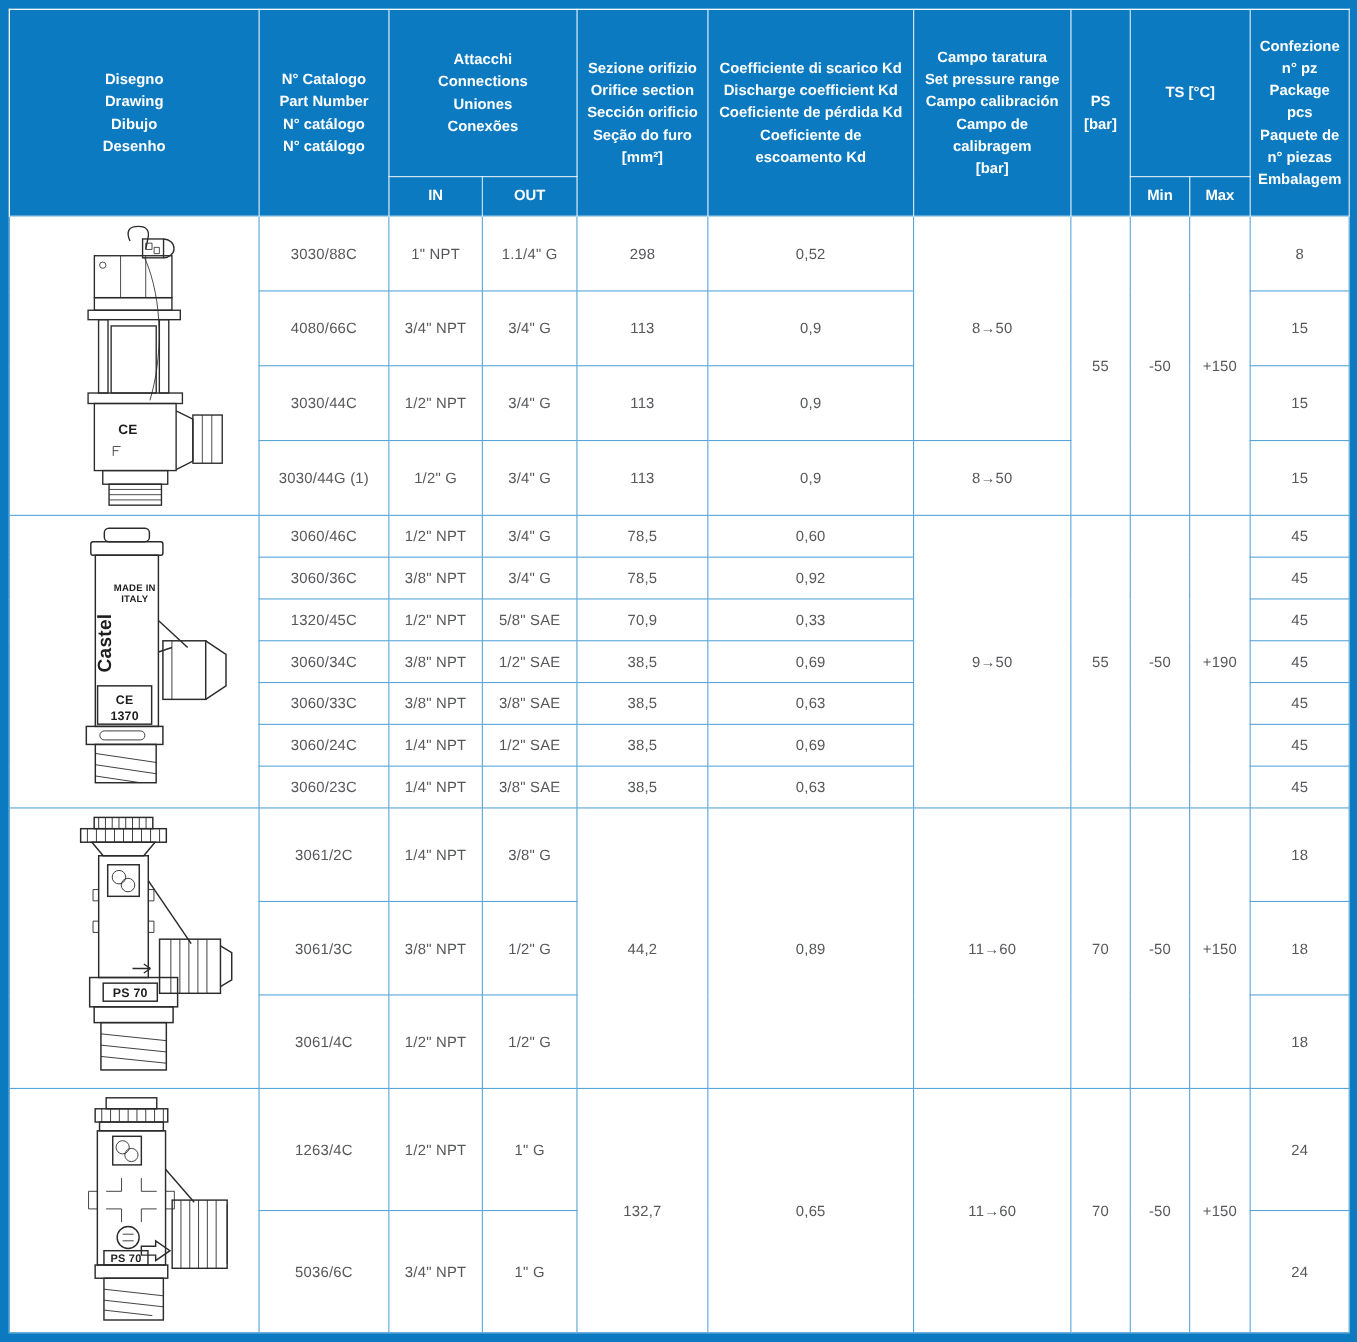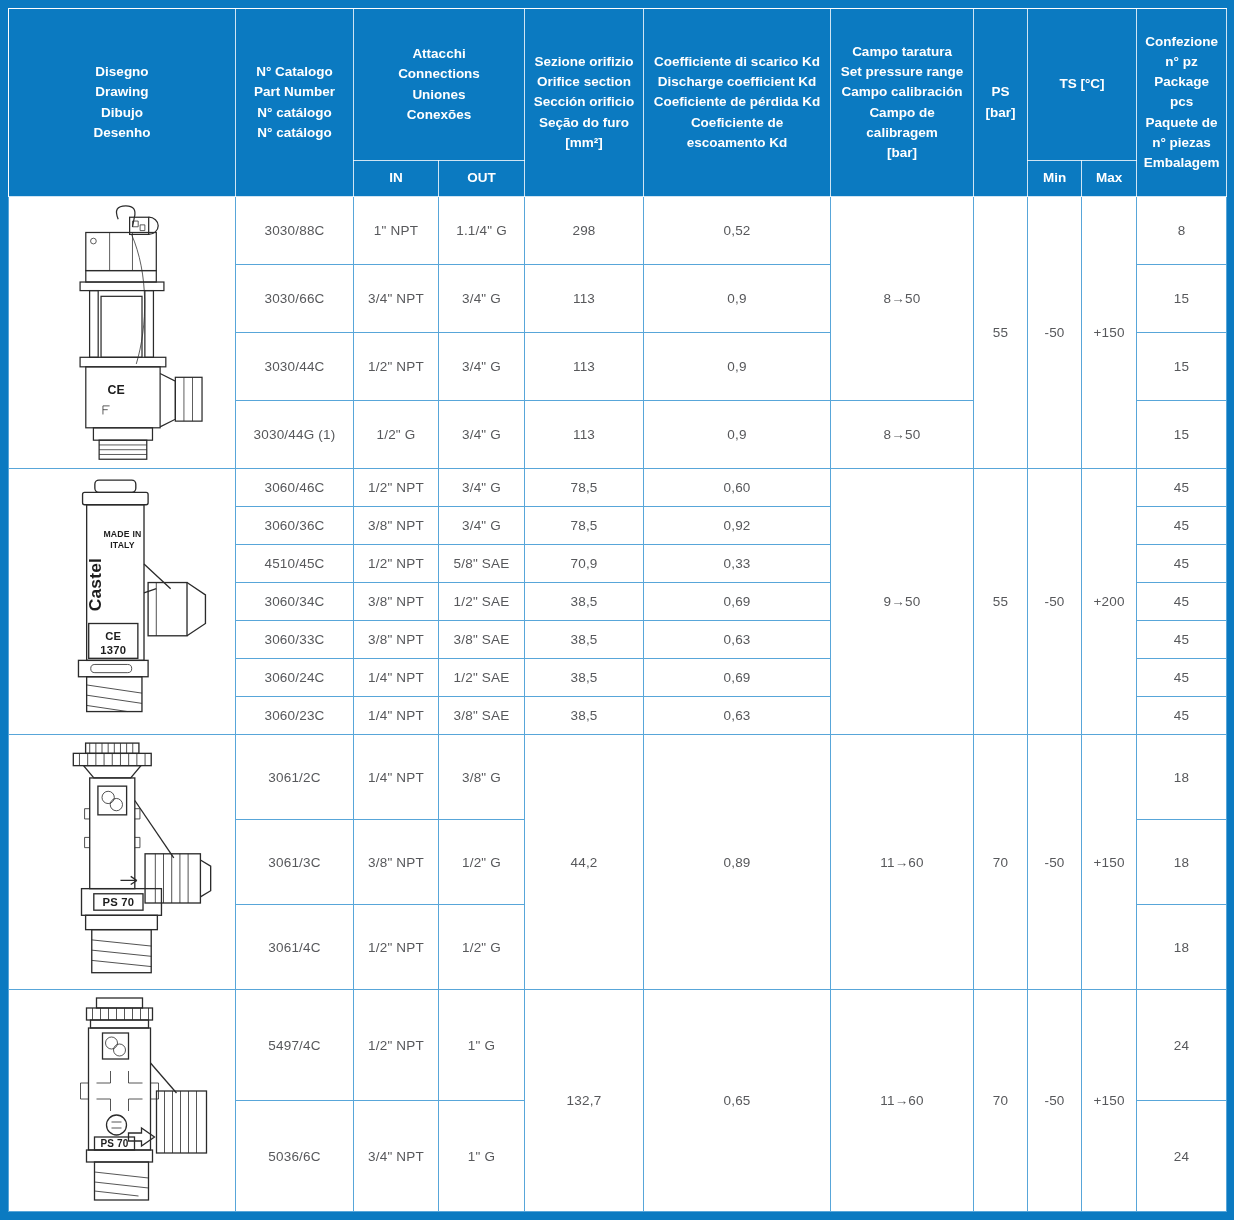--- a/index.html
+++ b/index.html
@@ -126,21 +126,21 @@
       <td>1.1/4" G</td>
       <td>298</td>
       <td>0,52</td>
       <td rowspan="3">8→50</td>
       <td rowspan="4">55</td>
       <td rowspan="4">-50</td>
       <td rowspan="4">+150</td>
       <td>8</td>
     </tr>
     <tr class="g1">
-      <td>3030/66C</td>
+      <td>4080/66C</td>
       <td>3/4" NPT</td>
       <td>3/4" G</td>
       <td>113</td>
       <td>0,9</td>
       <td>15</td>
     </tr>
     <tr class="g1">
       <td>3030/44C</td>
       <td>1/2" NPT</td>
       <td>3/4" G</td>
@@ -181,33 +181,33 @@
         </svg>
       </td>
       <td>3060/46C</td>
       <td>1/2" NPT</td>
       <td>3/4" G</td>
       <td>78,5</td>
       <td>0,60</td>
       <td rowspan="7">9→50</td>
       <td rowspan="7">55</td>
       <td rowspan="7">-50</td>
-      <td rowspan="7">+200</td>
+      <td rowspan="7">+190</td>
       <td>45</td>
     </tr>
     <tr class="g2">
       <td>3060/36C</td>
       <td>3/8" NPT</td>
       <td>3/4" G</td>
       <td>78,5</td>
       <td>0,92</td>
       <td>45</td>
     </tr>
     <tr class="g2">
-      <td>4510/45C</td>
+      <td>1320/45C</td>
       <td>1/2" NPT</td>
       <td>5/8" SAE</td>
       <td>70,9</td>
       <td>0,33</td>
       <td>45</td>
     </tr>
     <tr class="g2">
       <td>3060/34C</td>
       <td>3/8" NPT</td>
       <td>1/2" SAE</td>
@@ -309,21 +309,21 @@
           <rect class="ln" x="132" y="96" width="50" height="62"></rect>
           <path class="lnthin" d="M140,96 v62 M148,96 v62 M156,96 v62 M164,96 v62 M172,96 v62"></path>
           <path class="lnthin" d="M182,100 v54"></path>
           <rect class="ln" x="70" y="142" width="40" height="13"></rect>
           <text class="svgtxt" x="90" y="152" font-size="10" text-anchor="middle">PS 70</text>
           <rect class="ln" x="62" y="155" width="66" height="12"></rect>
           <rect class="ln" x="70" y="167" width="54" height="38"></rect>
           <path class="lnthin" d="M70,177 l54,6 M70,187 l54,6 M70,196 l44,5"></path>
         </svg>
       </td>
-      <td>5497/4C</td>
+      <td>1263/4C</td>
       <td>1/2" NPT</td>
       <td>1" G</td>
       <td rowspan="2">132,7</td>
       <td rowspan="2">0,65</td>
       <td rowspan="2">11→60</td>
       <td rowspan="2">70</td>
       <td rowspan="2">-50</td>
       <td rowspan="2">+150</td>
       <td>24</td>
     </tr>

